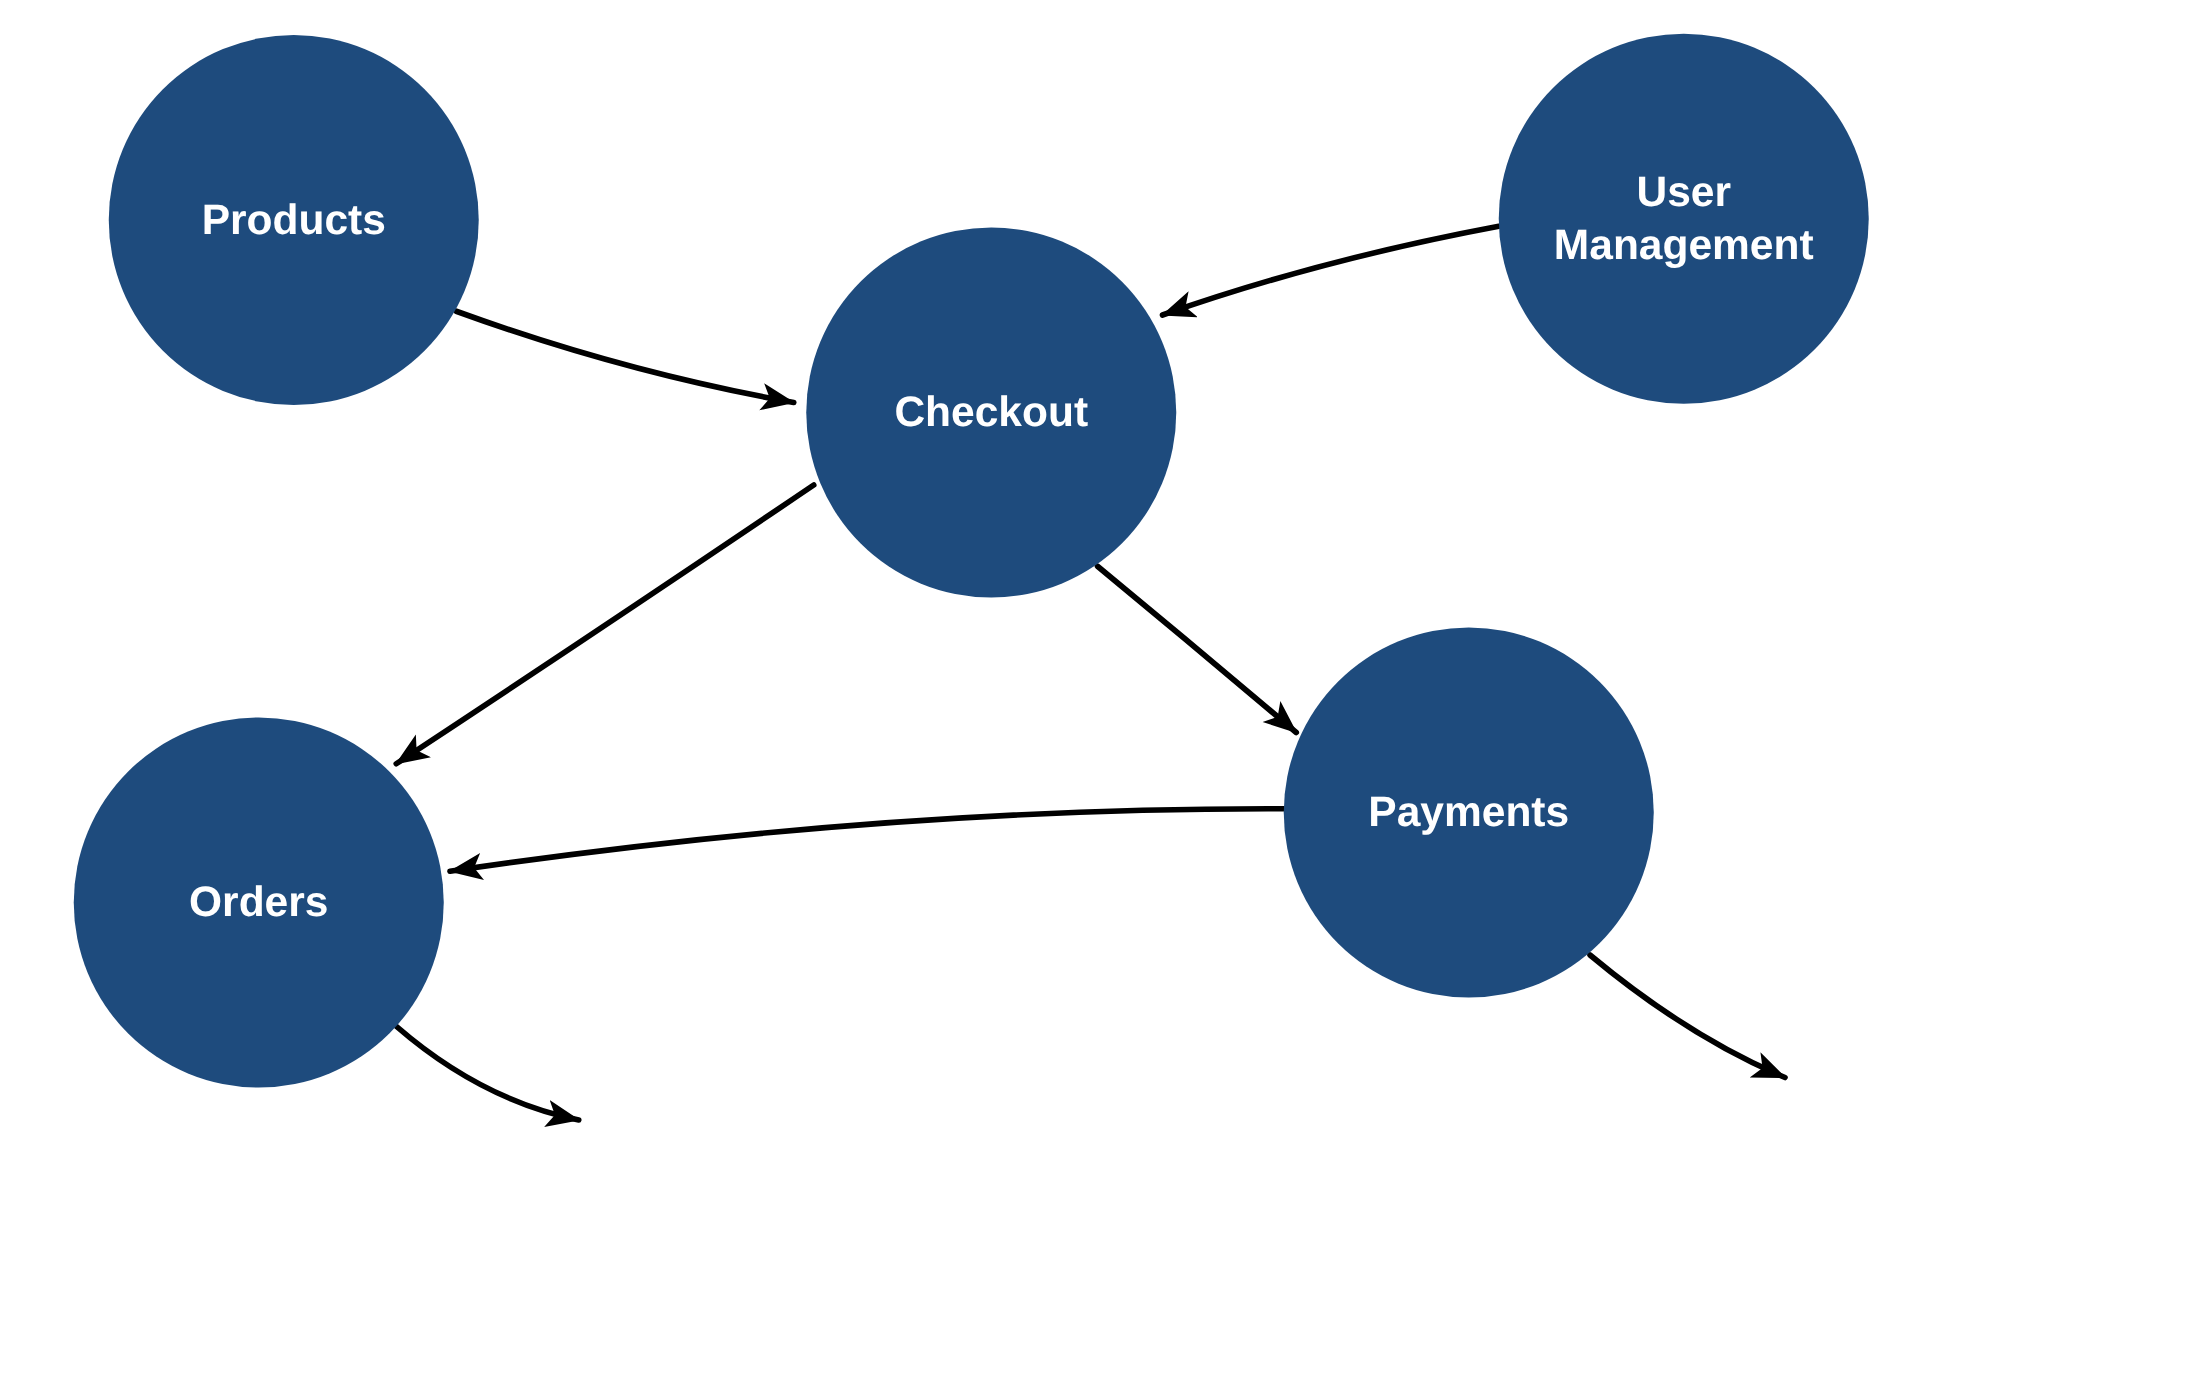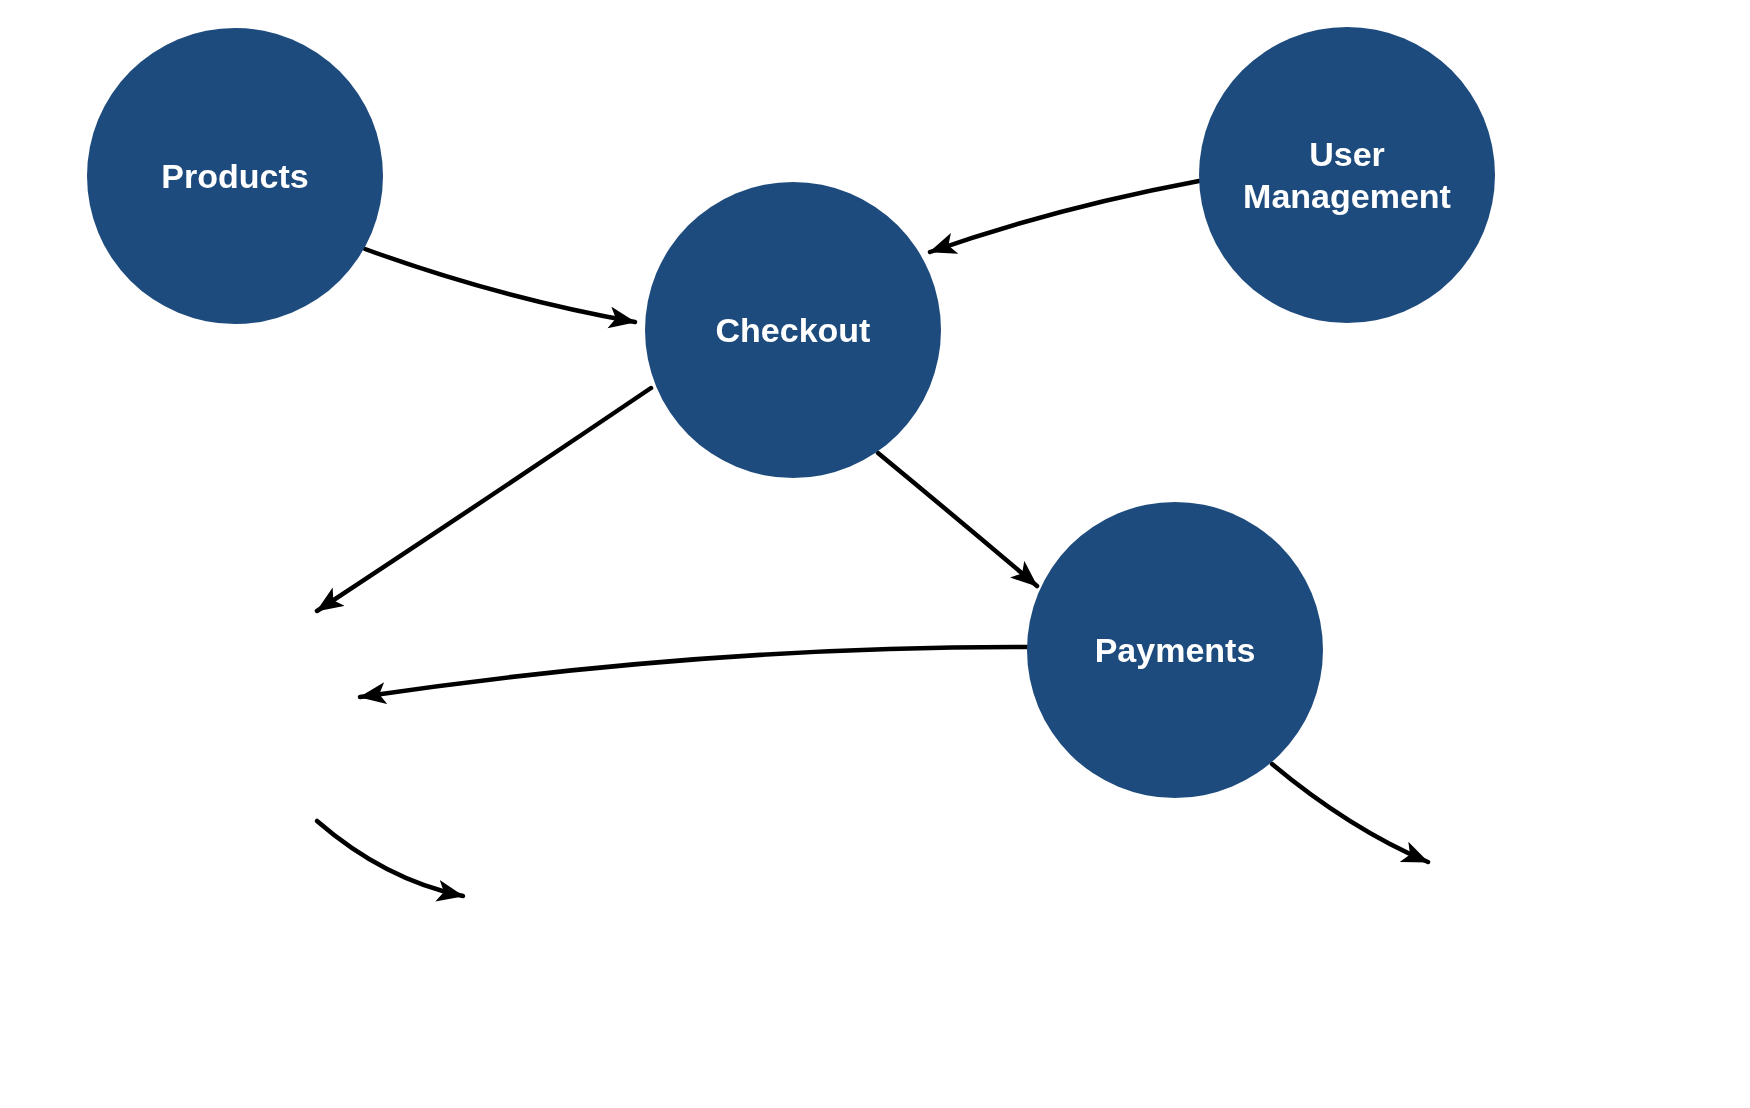--- a/index.html
+++ b/index.html
@@ -89,16 +89,19 @@
   </div>
 
   <div class="node node-checkout">
     <span>Checkout</span>
   </div>
 
   <div class="node node-payments">
     <span>Payments</span>
   </div>
 
+  <div class="node node-orders">
+    <span>Orders</span>
+  </div>
 
 
 
 </div>
 
 </body></html>

